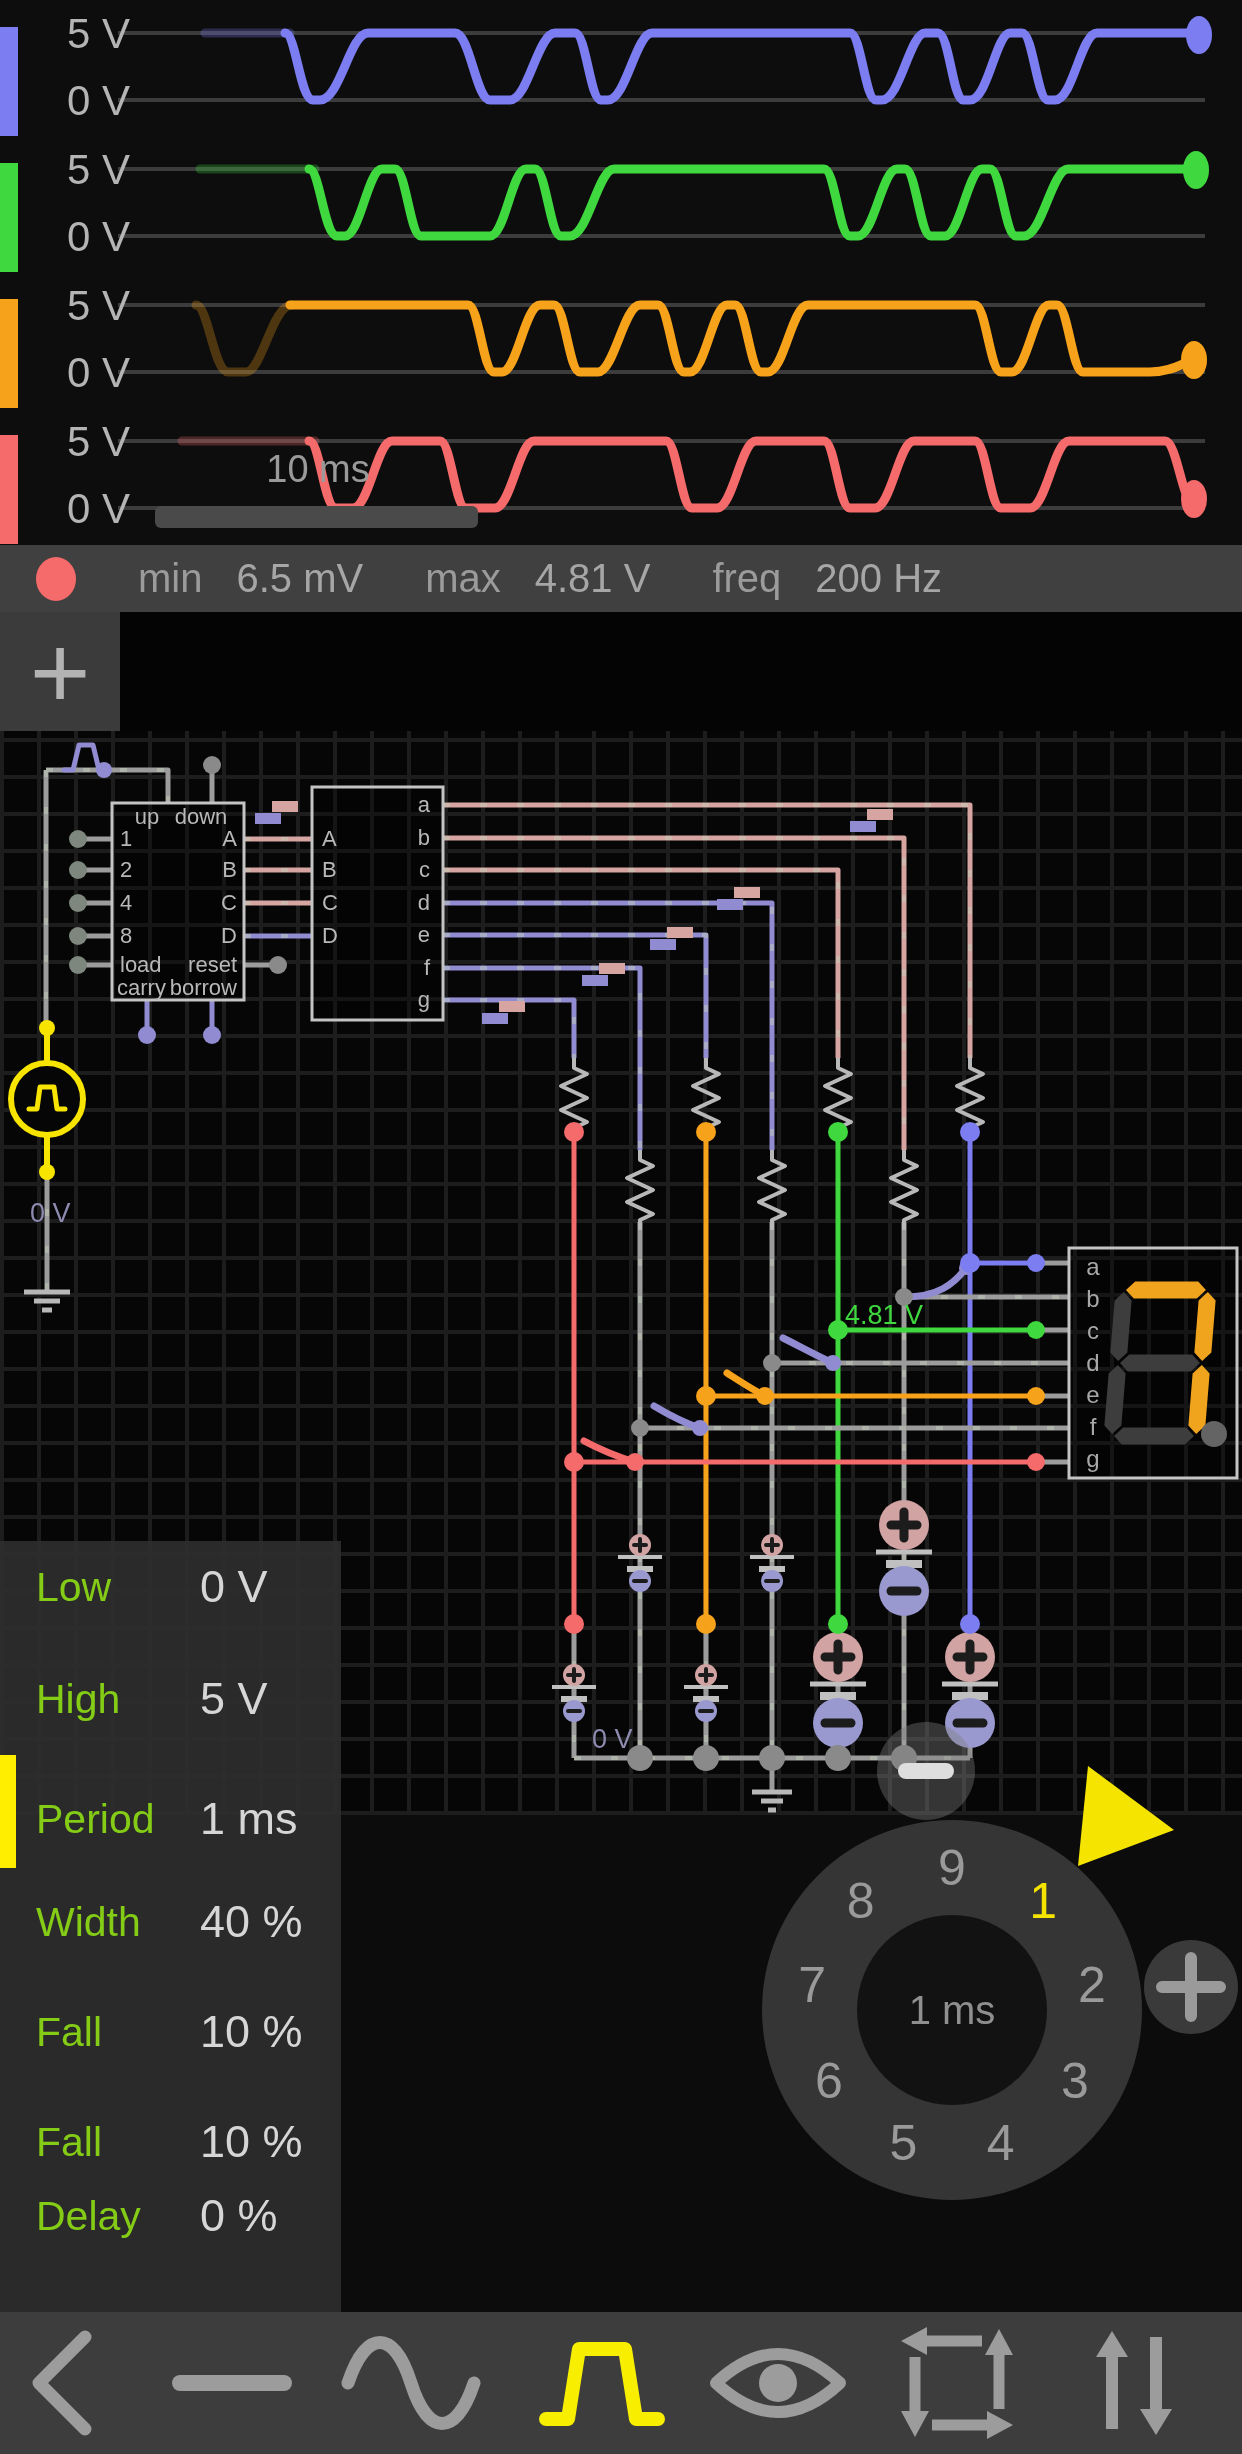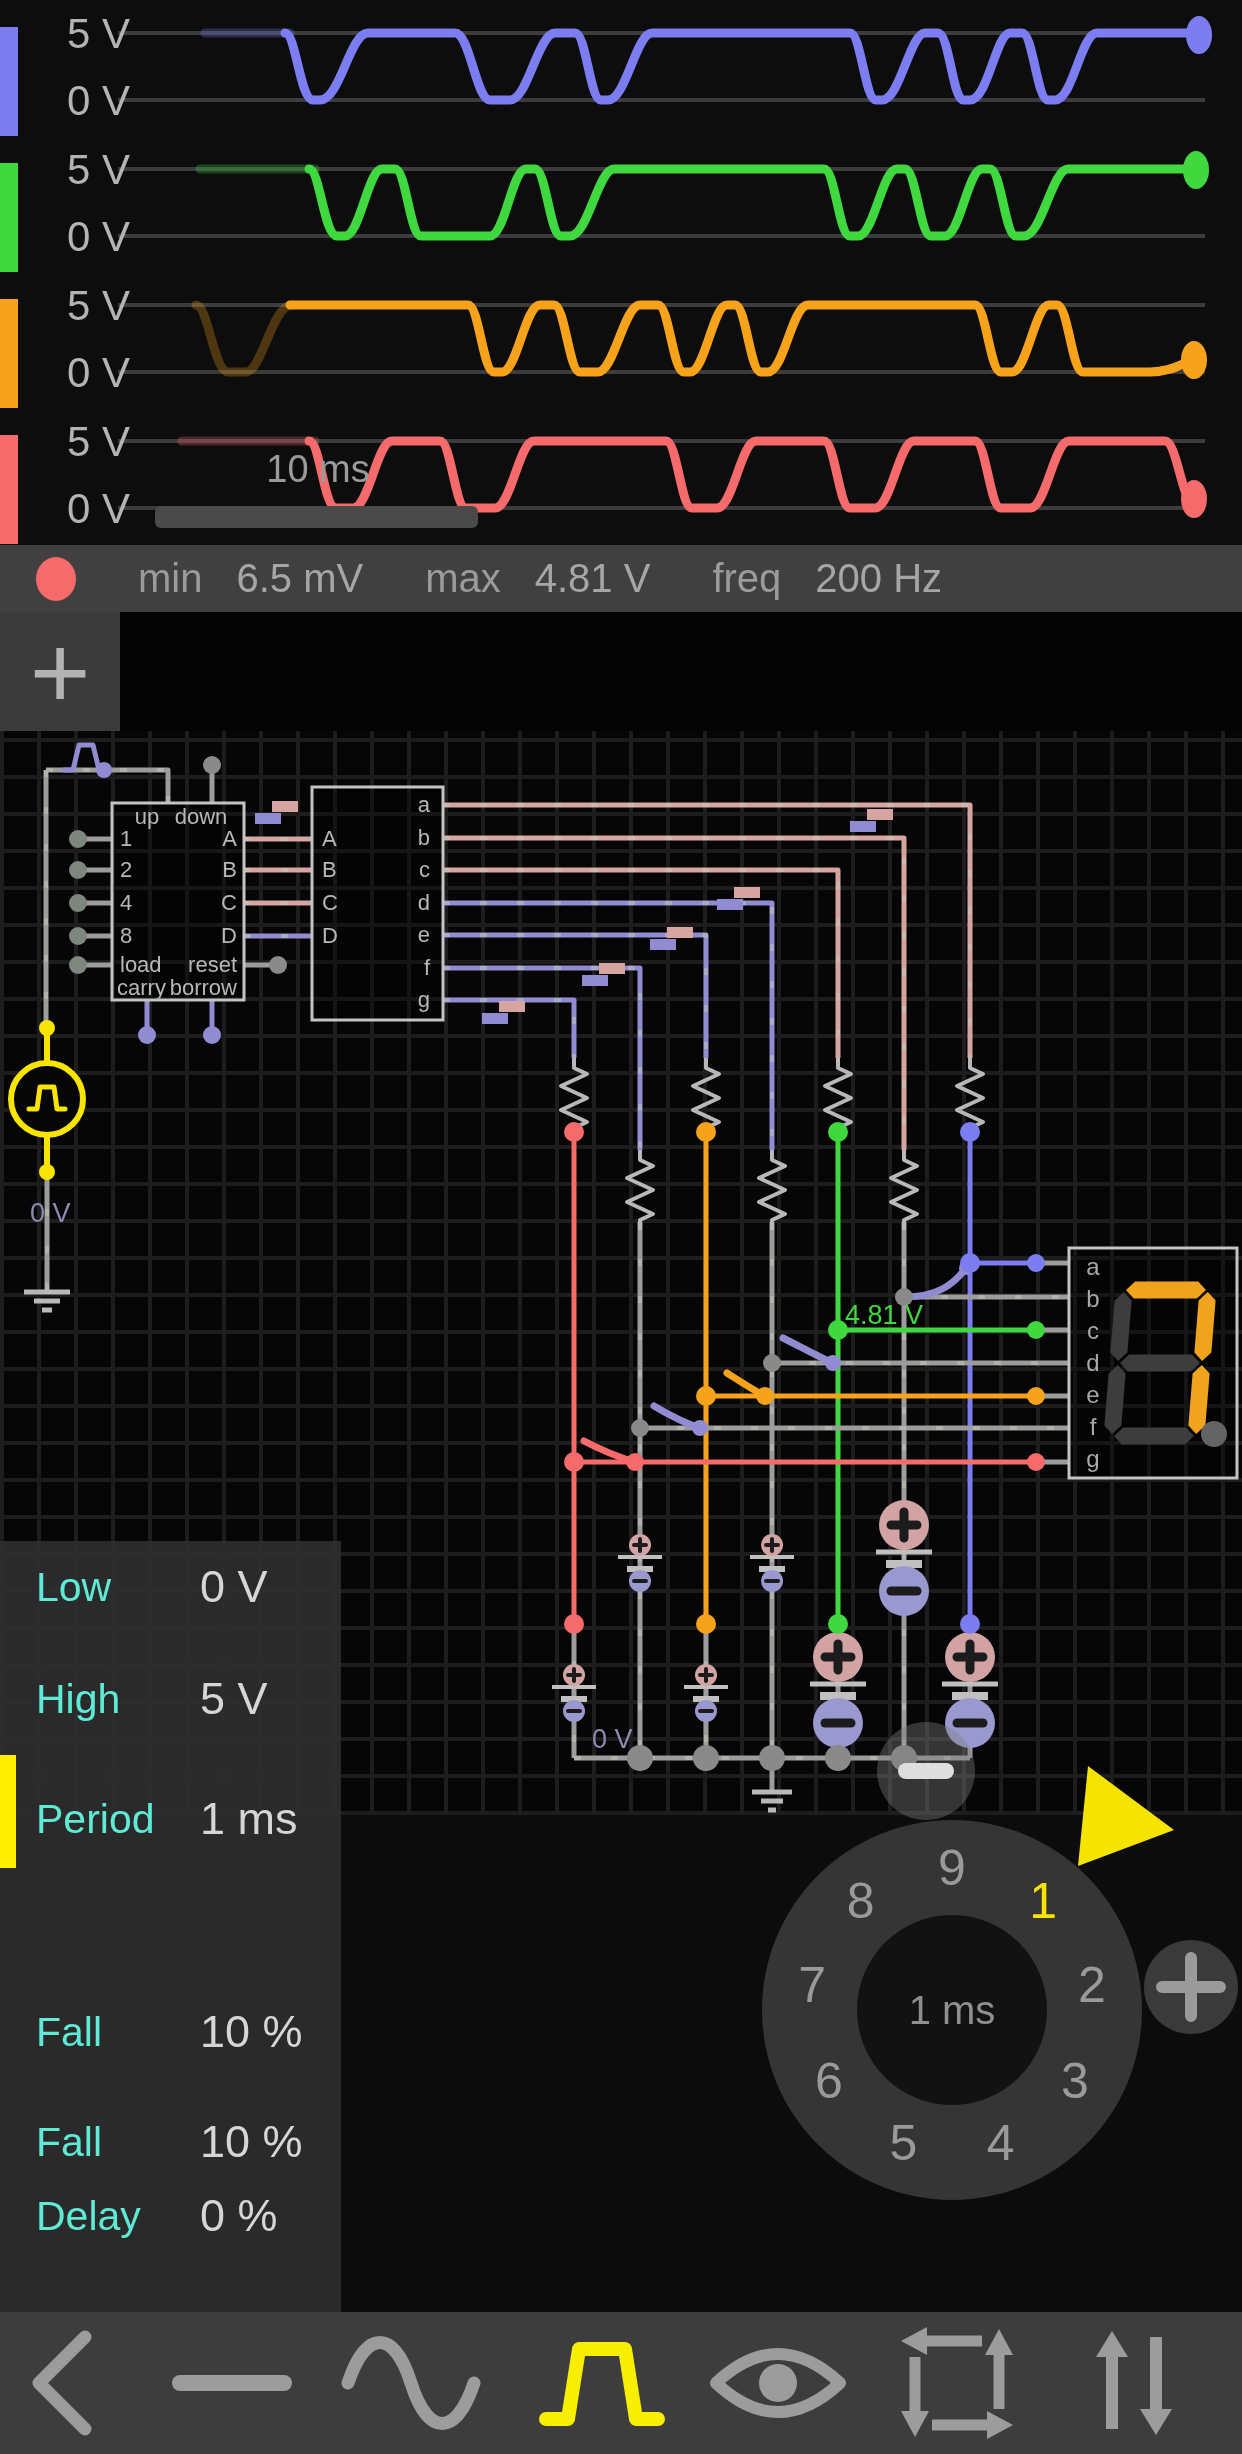--- a/index.html
+++ b/index.html
@@ -15,21 +15,21 @@
   #addrow{position:absolute;left:0;top:612px;width:1242px;height:119px;background:#040404;}
   #addcol{position:absolute;left:0;top:0;width:120px;height:119px;background:#3b3b3b;
     display:flex;align-items:center;justify-content:center;color:#b3b3b3;font-size:104px;font-weight:200;line-height:0;}
   #gridlayer{position:absolute;left:0;top:731px;width:1242px;height:1084px;background:
     repeating-linear-gradient(0deg,#1d1d1d 0 4px,transparent 4px 37px),
     repeating-linear-gradient(90deg,#1d1d1d 0 4px,transparent 4px 37px),#060606;}
   #lower{position:absolute;left:0;top:1815px;width:1242px;height:497px;background:#0c0c0c;}
   #circuit{position:absolute;left:0;top:731px;width:1242px;height:1581px;z-index:2;}
   #panel{position:absolute;left:0;top:1541px;width:341px;height:771px;background:rgba(45,45,45,0.93);z-index:3;}
   .prow{position:absolute;left:0;width:341px;height:70px;}
-  .prow .plab{position:absolute;left:36px;top:50%;transform:translateY(-52%);color:#5eead4;font-size:41px;}
+  .prow .plab{position:absolute;left:36px;top:50%;transform:translateY(-52%);color:#84cc16;font-size:41px;}
   .prow .pval{position:absolute;left:200px;top:50%;transform:translateY(-52%);color:#d6d6d6;font-size:45px;}
   #pmarker{position:absolute;left:0;top:214px;width:16px;height:113px;background:#ffee00;}
   #toolbar{position:absolute;left:0;top:2312px;width:1242px;height:142px;background:#3d3d3d;z-index:4;}
   .tbtn{position:absolute;top:0;width:140px;height:142px;display:flex;align-items:center;justify-content:center;color:#9c9c9c;}
   .tbtn svg{display:block;}
 </style>
 </head>
 <body>
 
 <div id="stage">
@@ -403,20 +403,24 @@
       <span class="pval">0 V</span>
       </div>
     <div class="prow" style="top:124px">
       <span class="plab">High</span>
       <span class="pval">5 V</span>
       </div>
     <div class="prow" style="top:244px">
       <span class="plab">Period</span>
       <span class="pval">1 ms</span>
       </div>
+    <div class="prow" style="top:347px">
+      <span class="plab">Width</span>
+      <span class="pval">40 %</span>
+      </div>
     <div class="prow" style="top:457px">
       <span class="plab">Fall</span>
       <span class="pval">10 %</span>
       </div>
     <div class="prow" style="top:567px">
       <span class="plab">Fall</span>
       <span class="pval">10 %</span>
       </div>
     <div class="prow" style="top:641px">
       <span class="plab">Delay</span>

